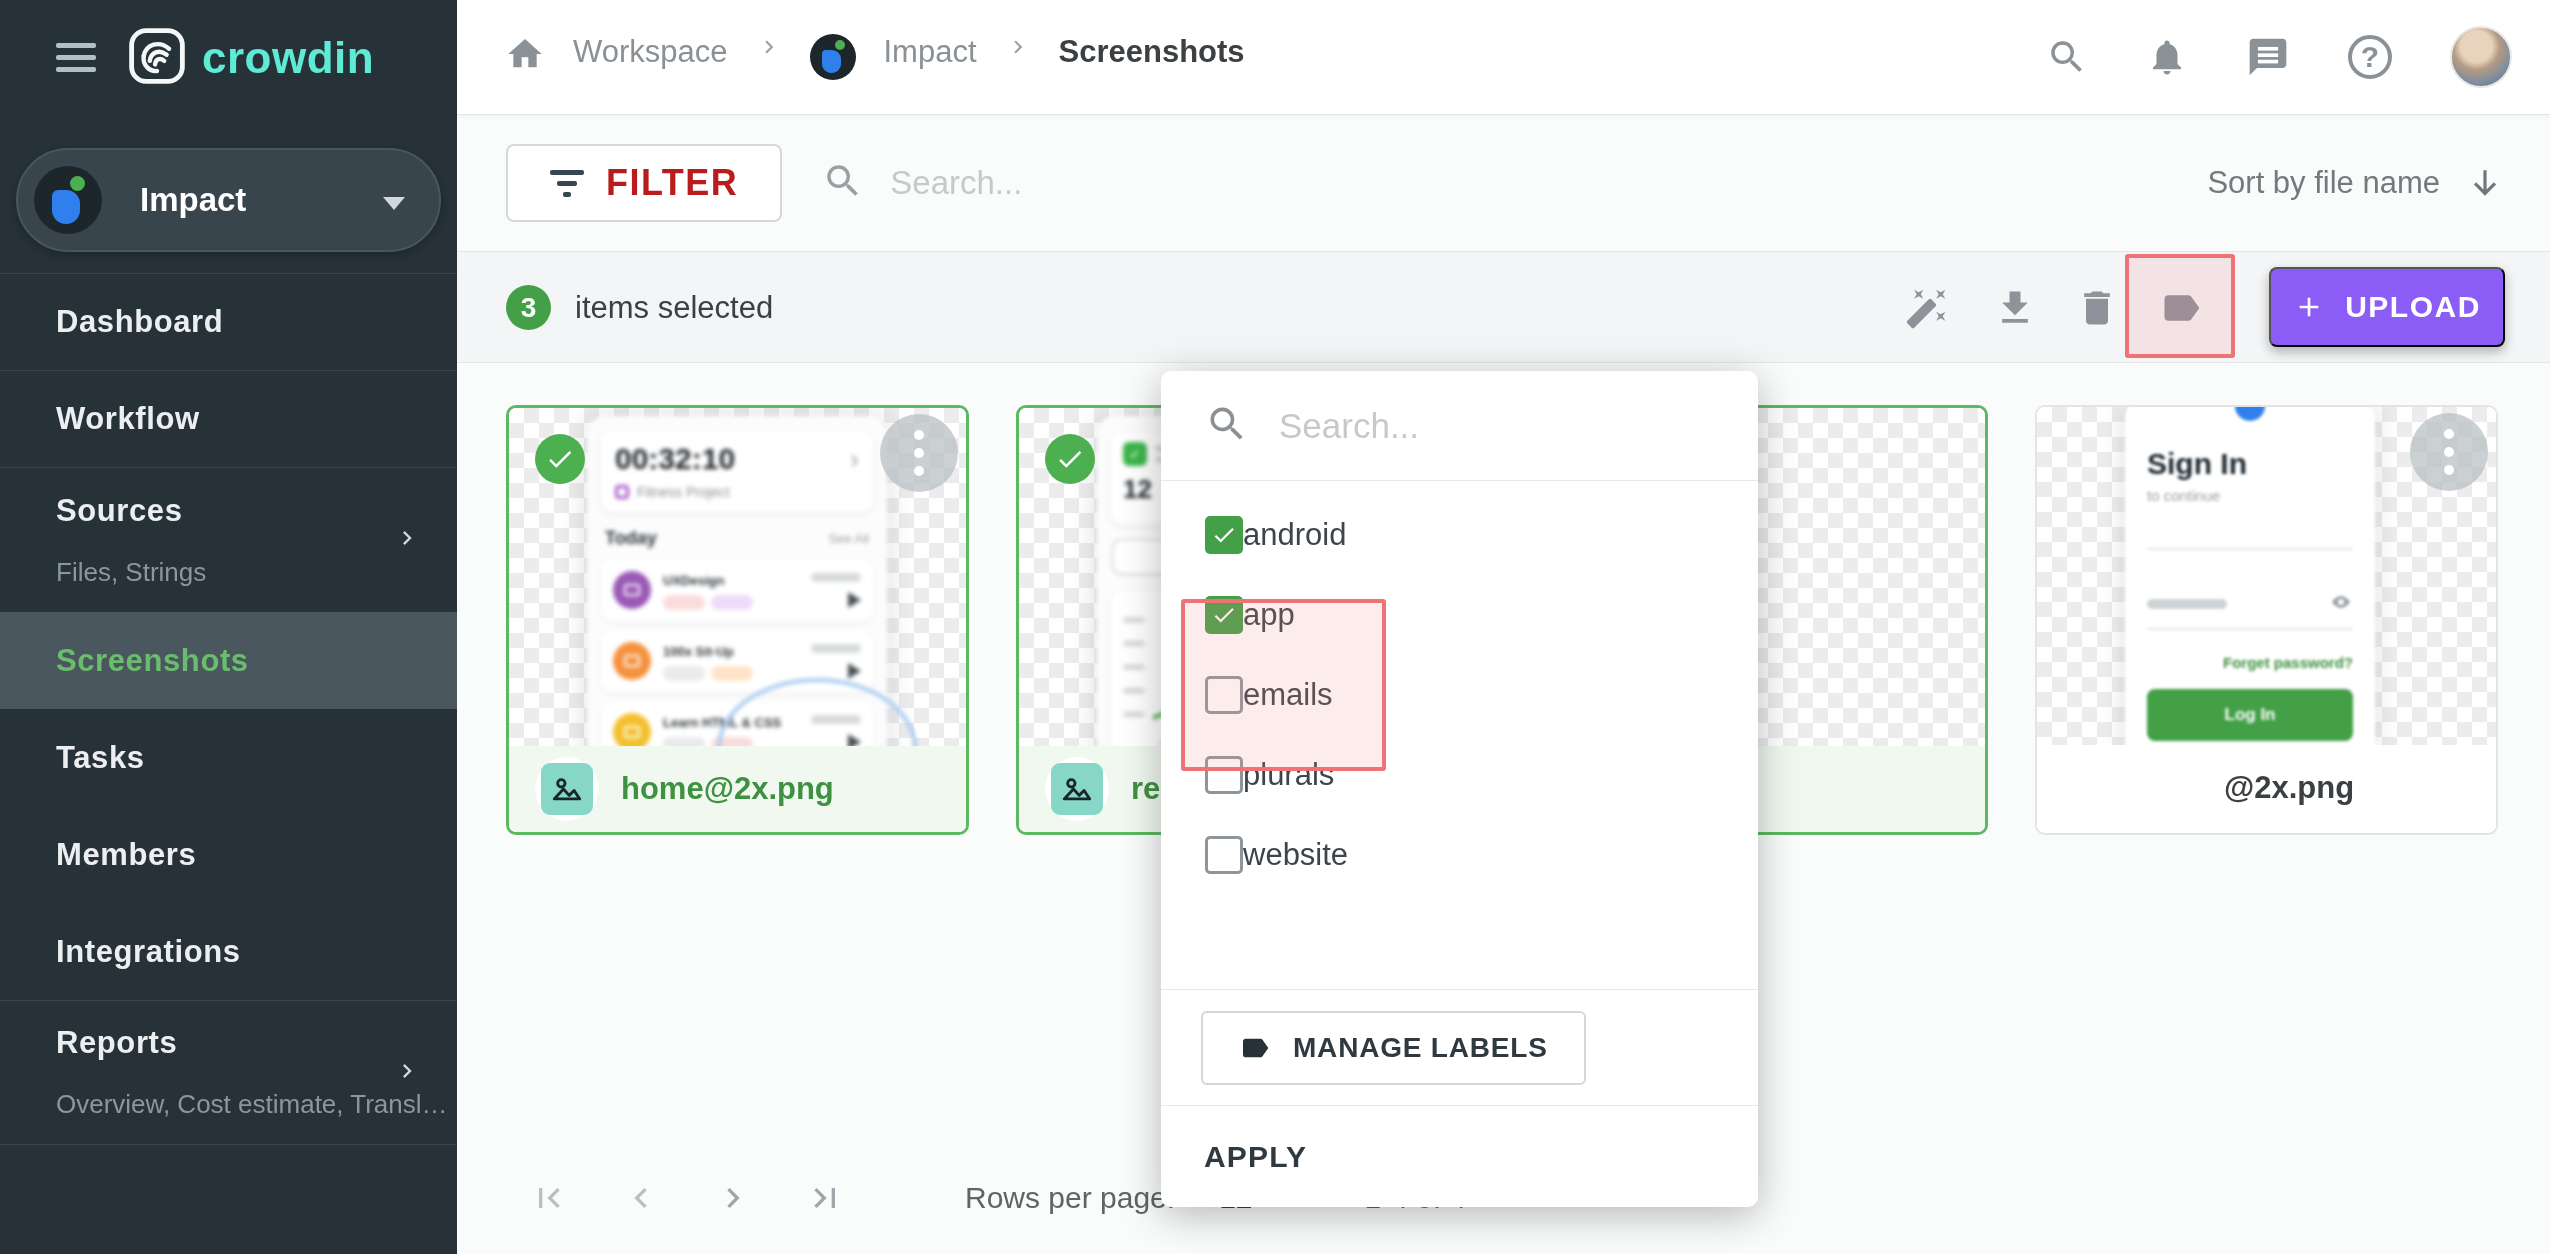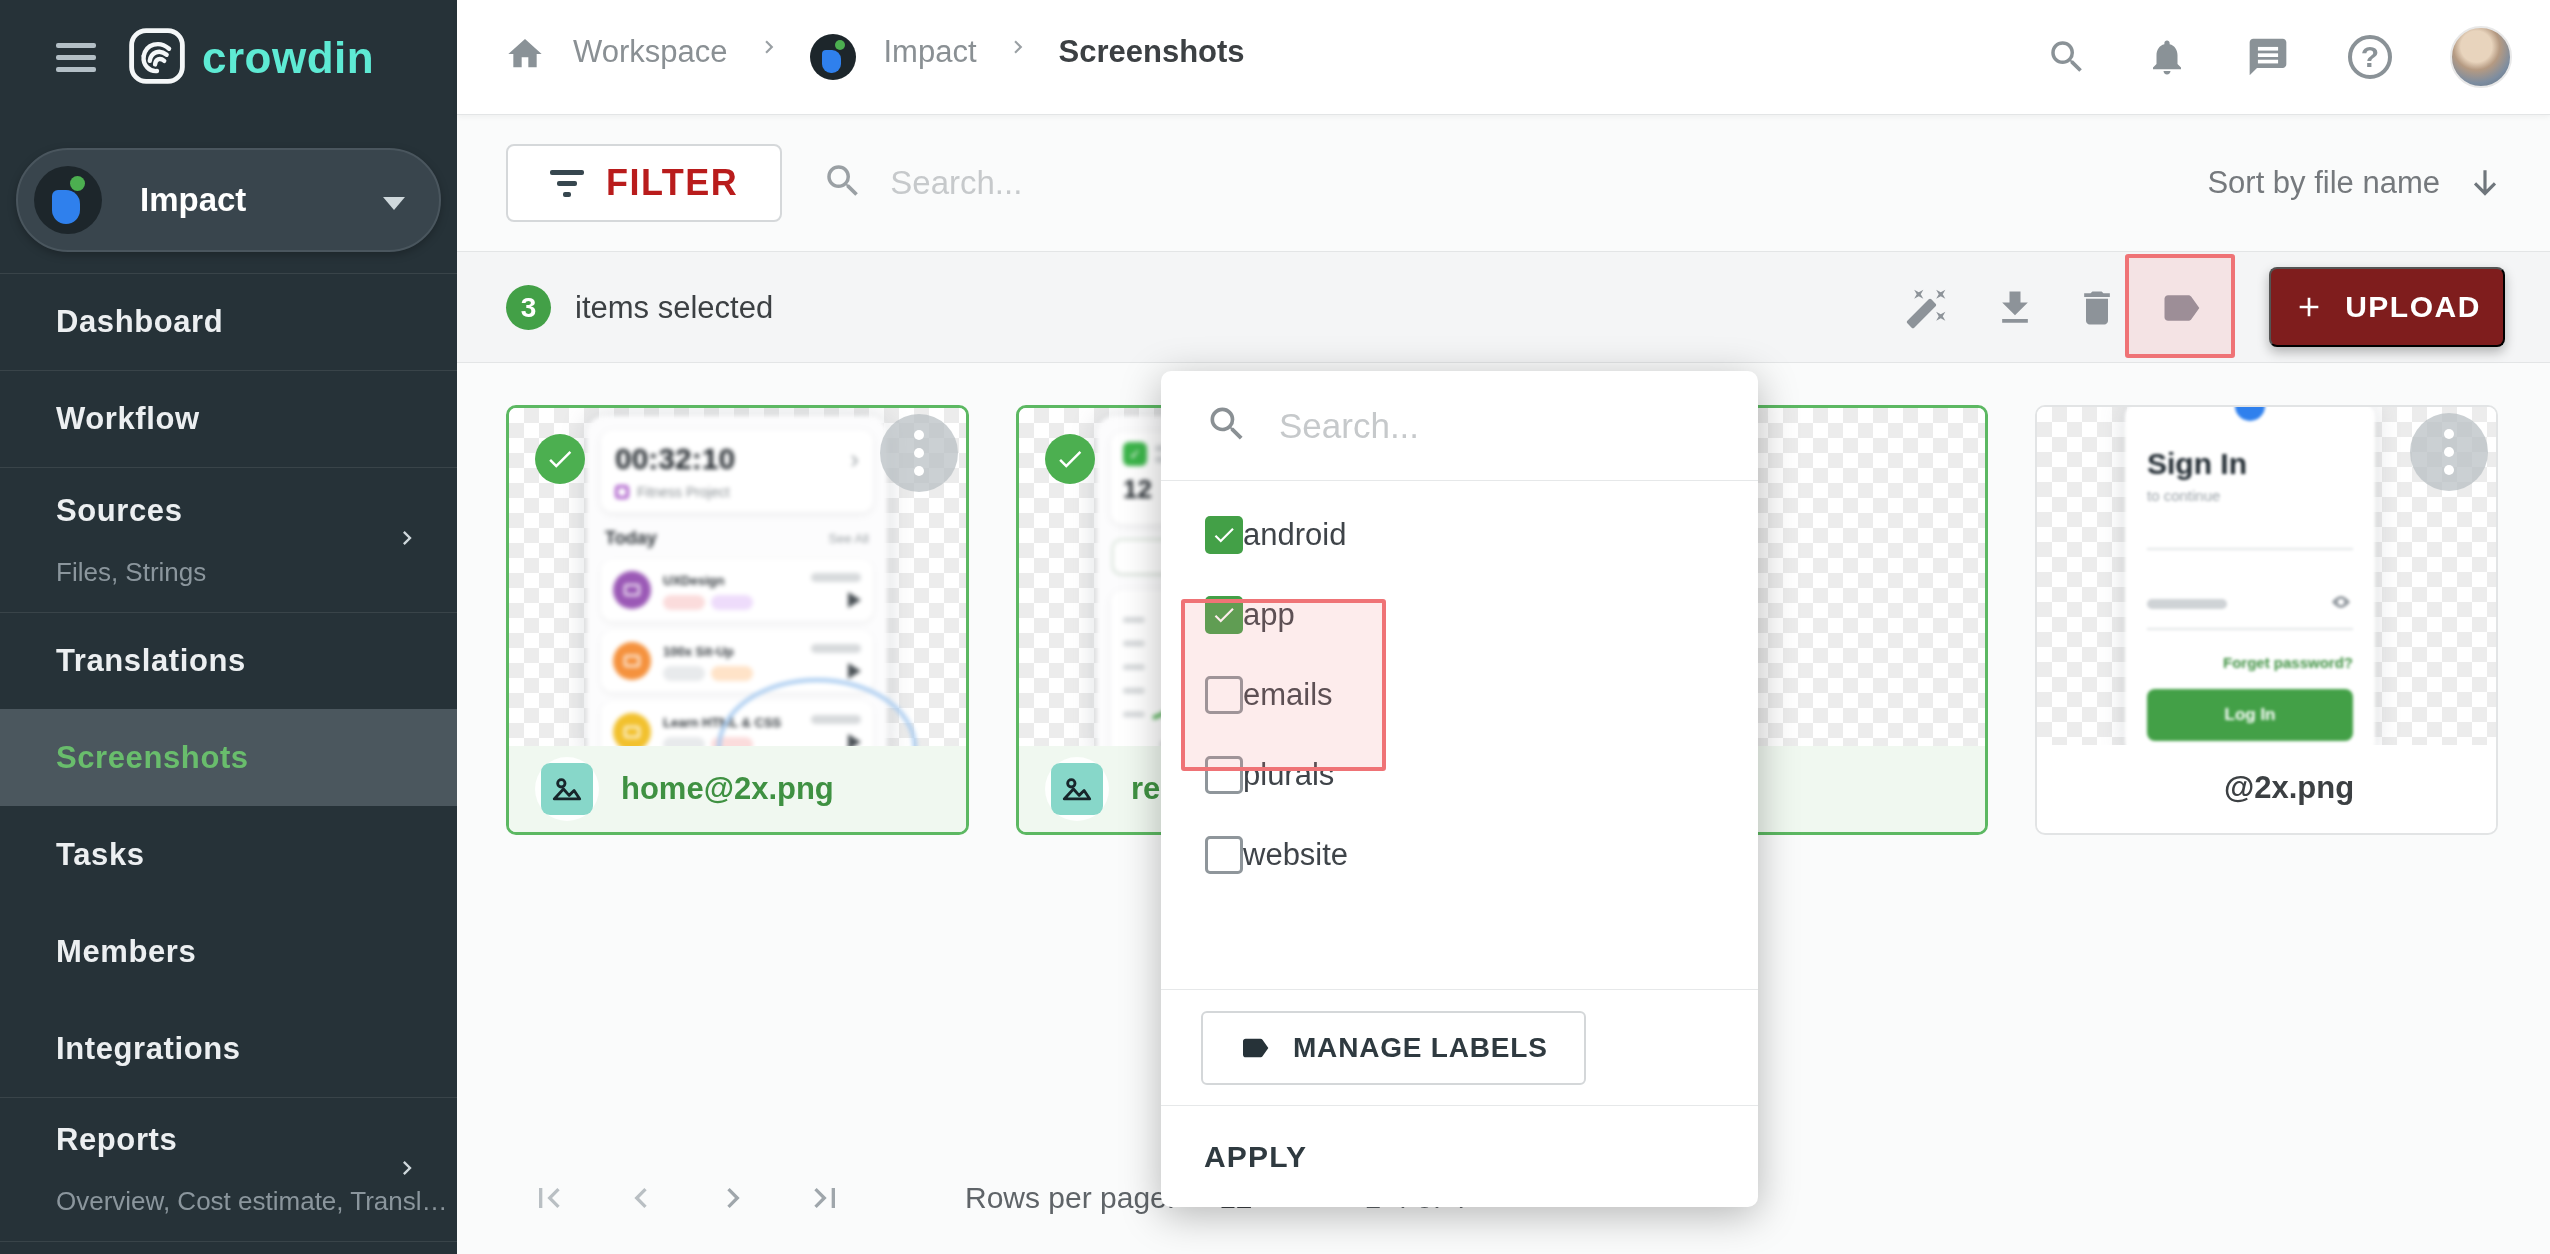--- a/index.html
+++ b/index.html
@@ -57,21 +57,21 @@
   .sort-wrap { margin-left:auto; margin-right:46px; display:flex; align-items:center; gap:26px; cursor:pointer; }
   .sort-label { font-size:31px; color:#75797d; }
 
   
   .selection-bar { position:absolute; left:0; top:252px; right:0; height:111px; background:#f4f5f6; border-bottom:1px solid #e3e5e6; }
   .sel-count { position:absolute; left:49px; top:33px; width:45px; height:45px; border-radius:50%; background:#43a047; color:#fff; font-size:28px; font-weight:700; display:flex; align-items:center; justify-content:center; }
   .sel-label { position:absolute; left:118px; top:38px; font-size:31px; color:#3c4043; }
   .act-icon { position:absolute; top:34px; width:44px; height:44px; cursor:pointer; display:flex; align-items:center; justify-content:center; }
   .annotation-box { position:absolute; border:4px solid #ef7376; background:rgba(244,143,145,.17); border-radius:3px; z-index:45; pointer-events:none; }
   .ann-toolbar { left:1668px; top:2px; width:110px; height:104px; }
-  .upload-btn { position:absolute; left:1812px; top:15px; width:236px; height:80px; background:#7f1d1d; border-radius:8px; box-shadow:0 5px 12px rgba(0,0,0,.28); display:flex; align-items:center; justify-content:center; gap:20px; cursor:pointer; }
+  .upload-btn { position:absolute; left:1812px; top:15px; width:236px; height:80px; background:#8b5cf6; border-radius:8px; box-shadow:0 5px 12px rgba(0,0,0,.28); display:flex; align-items:center; justify-content:center; gap:20px; cursor:pointer; }
   .upload-label { color:#ffffff; font-size:30px; font-weight:700; letter-spacing:1.5px; }
 
   
   .cards-area { position:absolute; left:0; top:363px; right:0; height:560px; }
   .card { position:absolute; top:42px; width:463px; height:430px; background:#ffffff; border-radius:10px; overflow:hidden; }
   .card.selected { border:3px solid #5cb862; }
   .card.plain { border:2px solid #e2e4e5; }
   .card-img { position:relative; height:338px; overflow:hidden; background-color:#ffffff;
     background-image:linear-gradient(45deg,#ececec 25%,transparent 25%,transparent 75%,#ececec 75%),linear-gradient(45deg,#ececec 25%,transparent 25%,transparent 75%,#ececec 75%);
     background-size:30px 30px; background-position:0 0,15px 15px; }
@@ -205,23 +205,20 @@
         <span class="nav-label">Workflow</span>
       </div>
       <div class="nav-item bt tall">
         <span class="nav-label">Sources</span>
         <span class="nav-sub">Files, Strings</span>
         <span class="nav-chevron">
           <svg width="28" height="28" viewBox="0 0 24 24">
               <path d="M8.59 16.59 13.17 12 8.59 7.41 10 6l6 6-6 6z" fill="#cfd8dc"></path>
             </svg>
         </span>
-      </div>
-      <div class="nav-item bt">
-        <span class="nav-label">Translations</span>
       </div>
       <div class="nav-item active">
         <span class="nav-label">Screenshots</span>
       </div>
       <div class="nav-item">
         <span class="nav-label">Tasks</span>
       </div>
       <div class="nav-item">
         <span class="nav-label">Members</span>
       </div>

